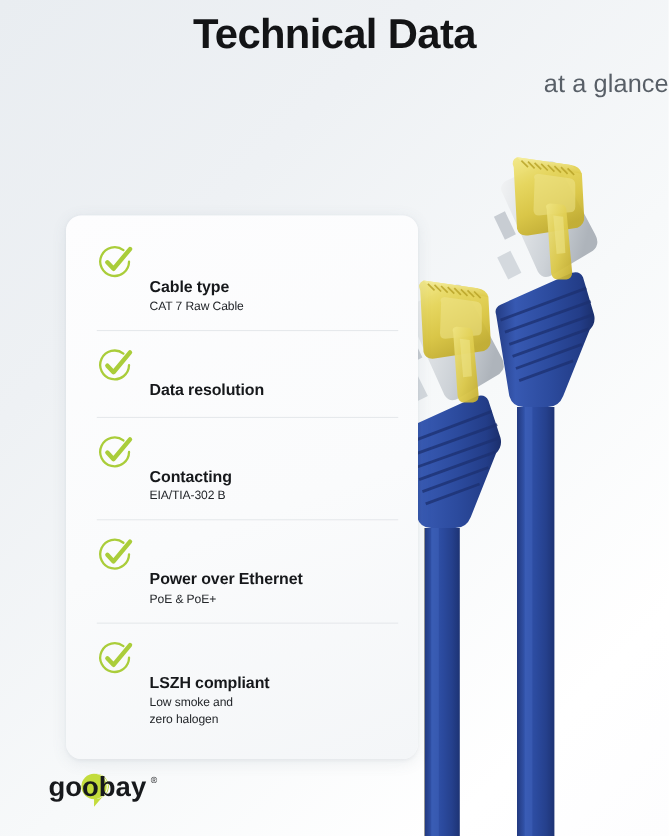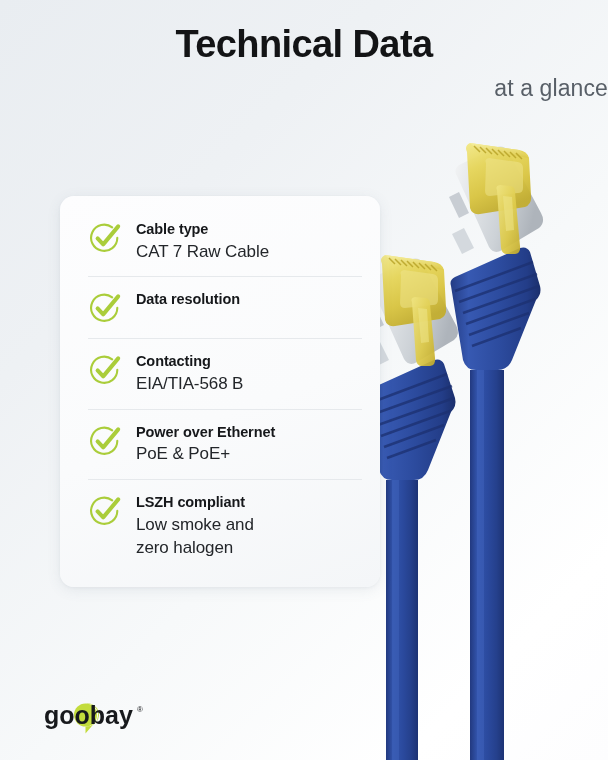--- a/index.html
+++ b/index.html
@@ -23,21 +23,21 @@
     overflow: hidden;
   }
 
   
   .header {
     position: absolute;
     top: 0;
     left: 0;
     width: 608px;
     text-align: center;
-    padding-top: 24px;
+    padding-top: 12px;
   }
   .title {
     font-size: 38px;
     font-weight: bold;
     color: #131416;
     letter-spacing: -0.6px;
     line-height: 1.1;
     margin: 0;
   }
   .subtitle {
@@ -92,30 +92,31 @@
   .check-icon {
     flex: 0 0 auto;
     width: 34px;
     height: 34px;
     margin-top: 2px;
     margin-right: 14px;
   }
 
   .spec-text {
     padding-top: 1px;
+    margin-top: 32px;
   }
   .spec-label {
     font-size: 14.5px;
     font-weight: bold;
     color: #16181b;
     line-height: 1.35;
     letter-spacing: -0.1px;
   }
   .spec-value {
-    font-size: 17px;
+    font-size: 11px;
     font-weight: normal;
     color: #23262a;
     line-height: 1.4;
     letter-spacing: -0.1px;
     white-space: pre-line;
   }
 
   
   .brand-logo {
     position: absolute;
@@ -291,21 +292,21 @@
       </div>
     </div>
 
     <div class="spec-row">
       <svg class="check-icon" viewBox="0 0 34 34" xmlns="http://www.w3.org/2000/svg">
         <path d="M24.2,6.4 A13.1,13.1 0 1 0 29.3,16.9" fill="none" stroke="#aacd3a" stroke-width="2.1" stroke-linecap="round"></path>
         <path d="M9.6,17.4 L15.2,23.4 L30.2,5.4" fill="none" stroke="#aacd3a" stroke-width="4" stroke-linecap="round" stroke-linejoin="round"></path>
       </svg>
       <div class="spec-text">
         <div class="spec-label">Contacting</div>
-        <div class="spec-value">EIA/TIA-568 B</div>
+        <div class="spec-value">EIA/TIA-302 B</div>
       </div>
     </div>
 
     <div class="spec-row">
       <svg class="check-icon" viewBox="0 0 34 34" xmlns="http://www.w3.org/2000/svg">
         <path d="M24.2,6.4 A13.1,13.1 0 1 0 29.3,16.9" fill="none" stroke="#aacd3a" stroke-width="2.1" stroke-linecap="round"></path>
         <path d="M9.6,17.4 L15.2,23.4 L30.2,5.4" fill="none" stroke="#aacd3a" stroke-width="4" stroke-linecap="round" stroke-linejoin="round"></path>
       </svg>
       <div class="spec-text">
         <div class="spec-label">Power over Ethernet</div>

